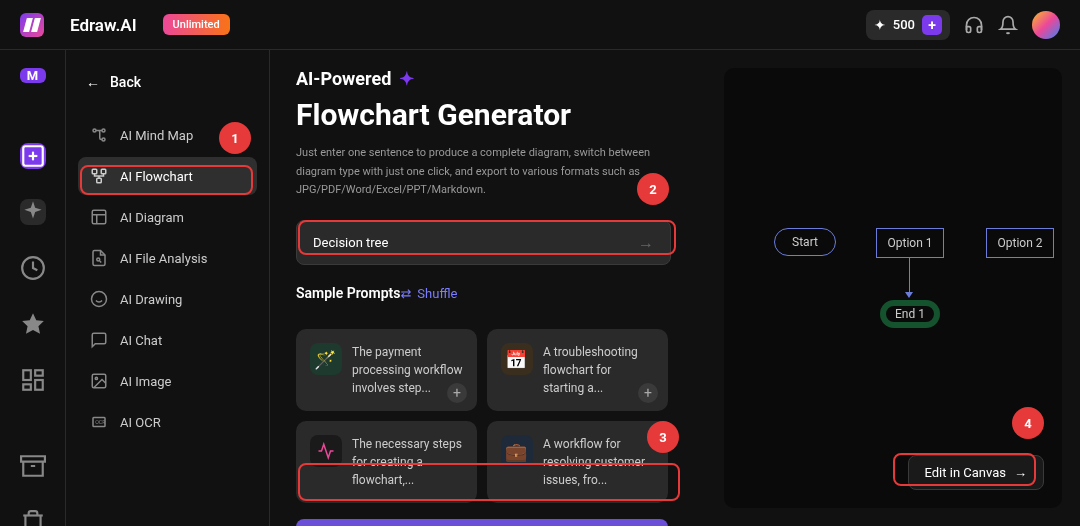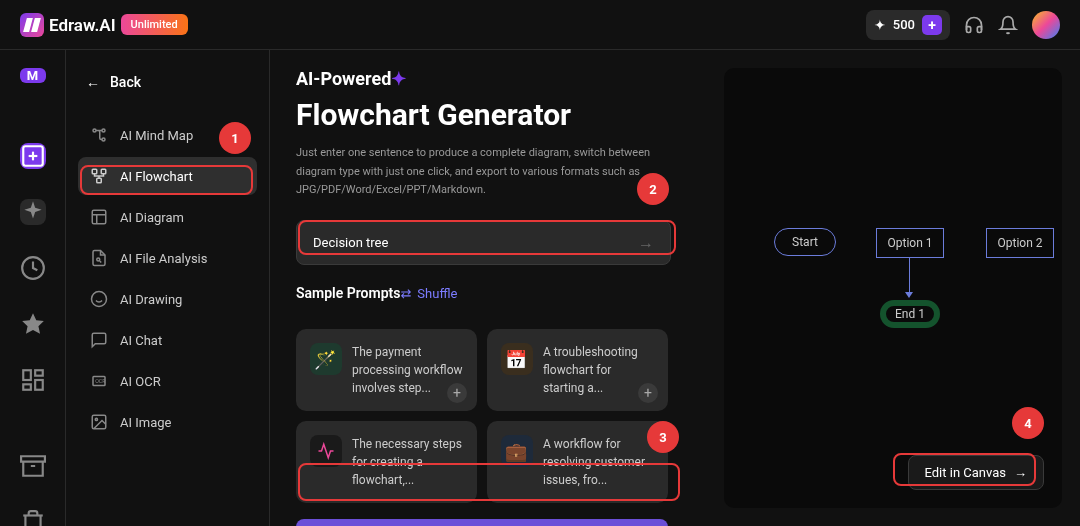--- a/index.html
+++ b/index.html
@@ -1,18 +1,18 @@
 <!DOCTYPE html>
 <html><head>
 <meta charset="utf-8">
 <style>
 *{margin:0;padding:0;box-sizing:border-box;font-family:-apple-system,BlinkMacSystemFont,"Segoe UI",Roboto,sans-serif}
 body{background:#111;color:#e5e5e5;width:1080px;height:526px;overflow:hidden;position:relative}
 .header{height:50px;display:flex;align-items:center;justify-content:space-between;padding:0 20px;border-bottom:1px solid #2a2a2a}
-.logo-area{display:flex;align-items:center;gap:5px}
+.logo-area{display:flex;align-items:center;gap:26px}
 .logo-icon{width:24px;height:24px;background:linear-gradient(135deg,#7c3aed,#ec4899);border-radius:6px;position:relative}
 .logo-icon::before{content:"";position:absolute;left:5px;top:5px;width:6px;height:14px;background:#fff;transform:skewX(-15deg)}
 .logo-icon::after{content:"";position:absolute;right:5px;top:5px;width:6px;height:14px;background:#fff;transform:skewX(-15deg)}
 .app-name{font-size:17px;font-weight:600;color:#fff}
 .badge-unlimited{background:linear-gradient(90deg,#ec4899,#f97316);color:#fff;font-size:11px;padding:4px 10px;border-radius:6px;font-weight:500}
 .header-right{display:flex;align-items:center;gap:14px}
 .credits-badge{display:flex;align-items:center;gap:7px;background:#2a2a2a;padding:5px 8px;border-radius:8px}
 .sparkle-ic{color:#fff;font-size:14px}
 .credits-num{color:#fff;font-size:13px;font-weight:500}
 .plus-btn{width:20px;height:20px;background:#7c3aed;border-radius:5px;display:flex;align-items:center;justify-content:center;color:#fff;font-size:14px;font-weight:bold}
@@ -24,21 +24,21 @@
 .rail-ic{width:26px;height:26px;border-radius:8px;display:flex;align-items:center;justify-content:center;color:#888}
 .rail-ic.active{background:#7c3aed;color:#fff}
 .rail-ic.highlighted{background:#2a2a2a}
 .sidebar{width:204px;border-right:1px solid #2a2a2a;padding:18px 12px}
 .back-btn{display:flex;align-items:center;gap:10px;color:#fff;font-size:14px;font-weight:500;padding:6px 8px;margin-bottom:20px}
 .nav-item{display:flex;align-items:center;gap:12px;padding:10px 12px;border-radius:8px;color:#ccc;font-size:13px;margin-bottom:3px;cursor:pointer}
 .nav-item.active{background:#2f2f2f;color:#fff}
 .nav-ic{width:18px;height:18px;display:flex;align-items:center;justify-content:center;color:#888;flex-shrink:0}
 .nav-item.active .nav-ic{color:#ccc}
 .content{flex:1;padding:18px 26px;overflow-y:auto}
-.ai-powered{display:flex;align-items:center;font-size:18px;font-weight:700;color:#fff}
+.ai-powered{display:flex;align-items:center;gap:8px;font-size:18px;font-weight:700;color:#fff}
 .ai-spark{color:#7c3aed;font-size:18px}
 .gen-title{font-size:30px;font-weight:700;color:#fff;margin-top:8px;margin-bottom:12px}
 .gen-desc{font-size:11px;color:#999;line-height:1.7;max-width:370px;margin-bottom:20px}
 .prompt-box{background:#2a2a2a;border:1px solid #3a3a3a;border-radius:8px;padding:12px 16px;display:flex;align-items:center;max-width:375px;margin-bottom:20px}
 .prompt-input{flex:1;background:transparent;border:none;outline:none;color:#fff;font-size:13px}
 .prompt-arrow{color:#666;font-size:16px}
 .sample-hdr{display:flex;justify-content:flex-start;align-items:center;max-width:372px;margin-bottom:28px}
 .sample-title{font-size:14px;font-weight:600;color:#fff}
 .shuffle-btn{display:flex;align-items:center;gap:6px;color:#7c7cff;font-size:13px}
 .cards-grid{display:grid;grid-template-columns:1fr 1fr;gap:10px;max-width:372px;margin-bottom:16px}
@@ -204,35 +204,35 @@
       <span class="nav-ic">
           <svg viewBox="0 0 24 24" fill="none" stroke="currentColor" stroke-width="2">
             <path d="M21 15a2 2 0 01-2 2H7l-4 4V5a2 2 0 012-2h14a2 2 0 012 2z"></path>
           </svg>
         </span>
       <span>AI Chat</span>
     </div>
     <div class="nav-item">
       <span class="nav-ic">
           <svg viewBox="0 0 24 24" fill="none" stroke="currentColor" stroke-width="2">
-            <rect x="4" y="6" width="16" height="12" rx="1"></rect>
-            <text x="7" y="15" font-size="7" fill="currentColor" stroke="none">OCR</text>
-          </svg>
-        </span>
-      <span>AI OCR</span>
-    </div>
-    <div class="nav-item">
-      <span class="nav-ic">
-          <svg viewBox="0 0 24 24" fill="none" stroke="currentColor" stroke-width="2">
             <rect x="3" y="3" width="18" height="18" rx="2"></rect>
             <circle cx="8.5" cy="8.5" r="1.5"></circle>
             <polyline points="21 15 16 10 5 21"></polyline>
           </svg>
         </span>
       <span>AI Image</span>
+    </div>
+    <div class="nav-item">
+      <span class="nav-ic">
+          <svg viewBox="0 0 24 24" fill="none" stroke="currentColor" stroke-width="2">
+            <rect x="4" y="6" width="16" height="12" rx="1"></rect>
+            <text x="7" y="15" font-size="7" fill="currentColor" stroke="none">OCR</text>
+          </svg>
+        </span>
+      <span>AI OCR</span>
     </div>
   </div>
 
   <div class="content">
     <div class="ai-powered">
       <span>AI-Powered</span>
       <span class="ai-spark">✦</span>
     </div>
     <h1 class="gen-title">Flowchart Generator</h1>
     <p class="gen-desc">Just enter one sentence to produce a complete diagram, switch between diagram type with just one click, and export to various formats such as JPG/PDF/Word/Excel/PPT/Markdown.</p>

